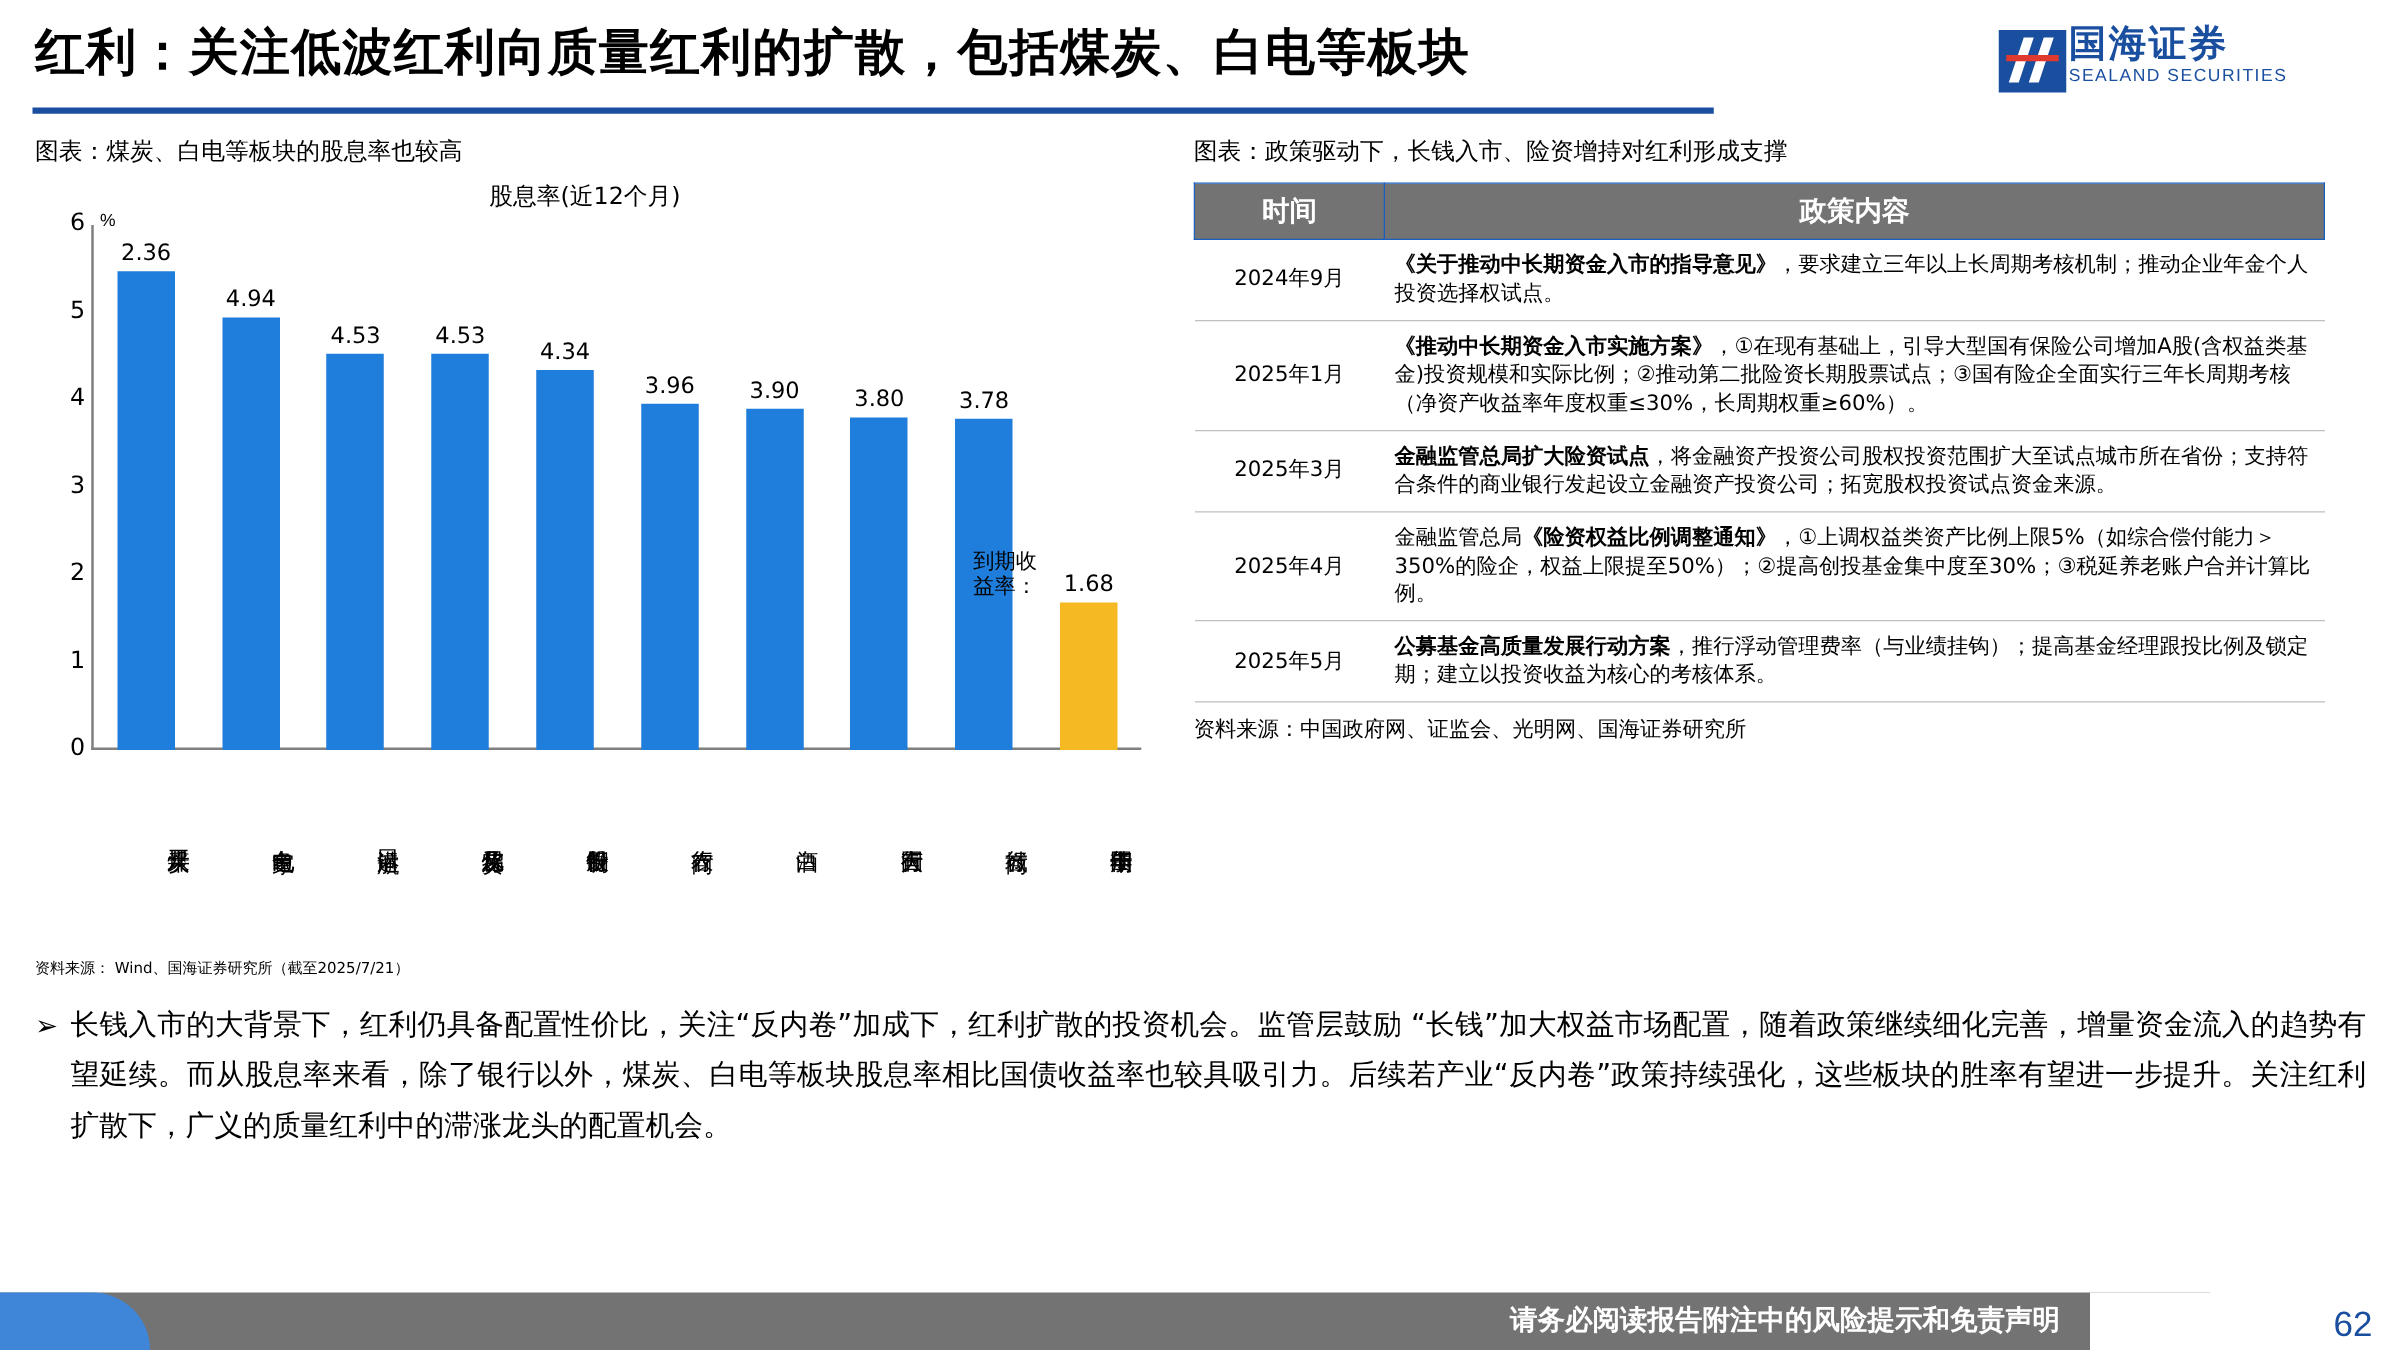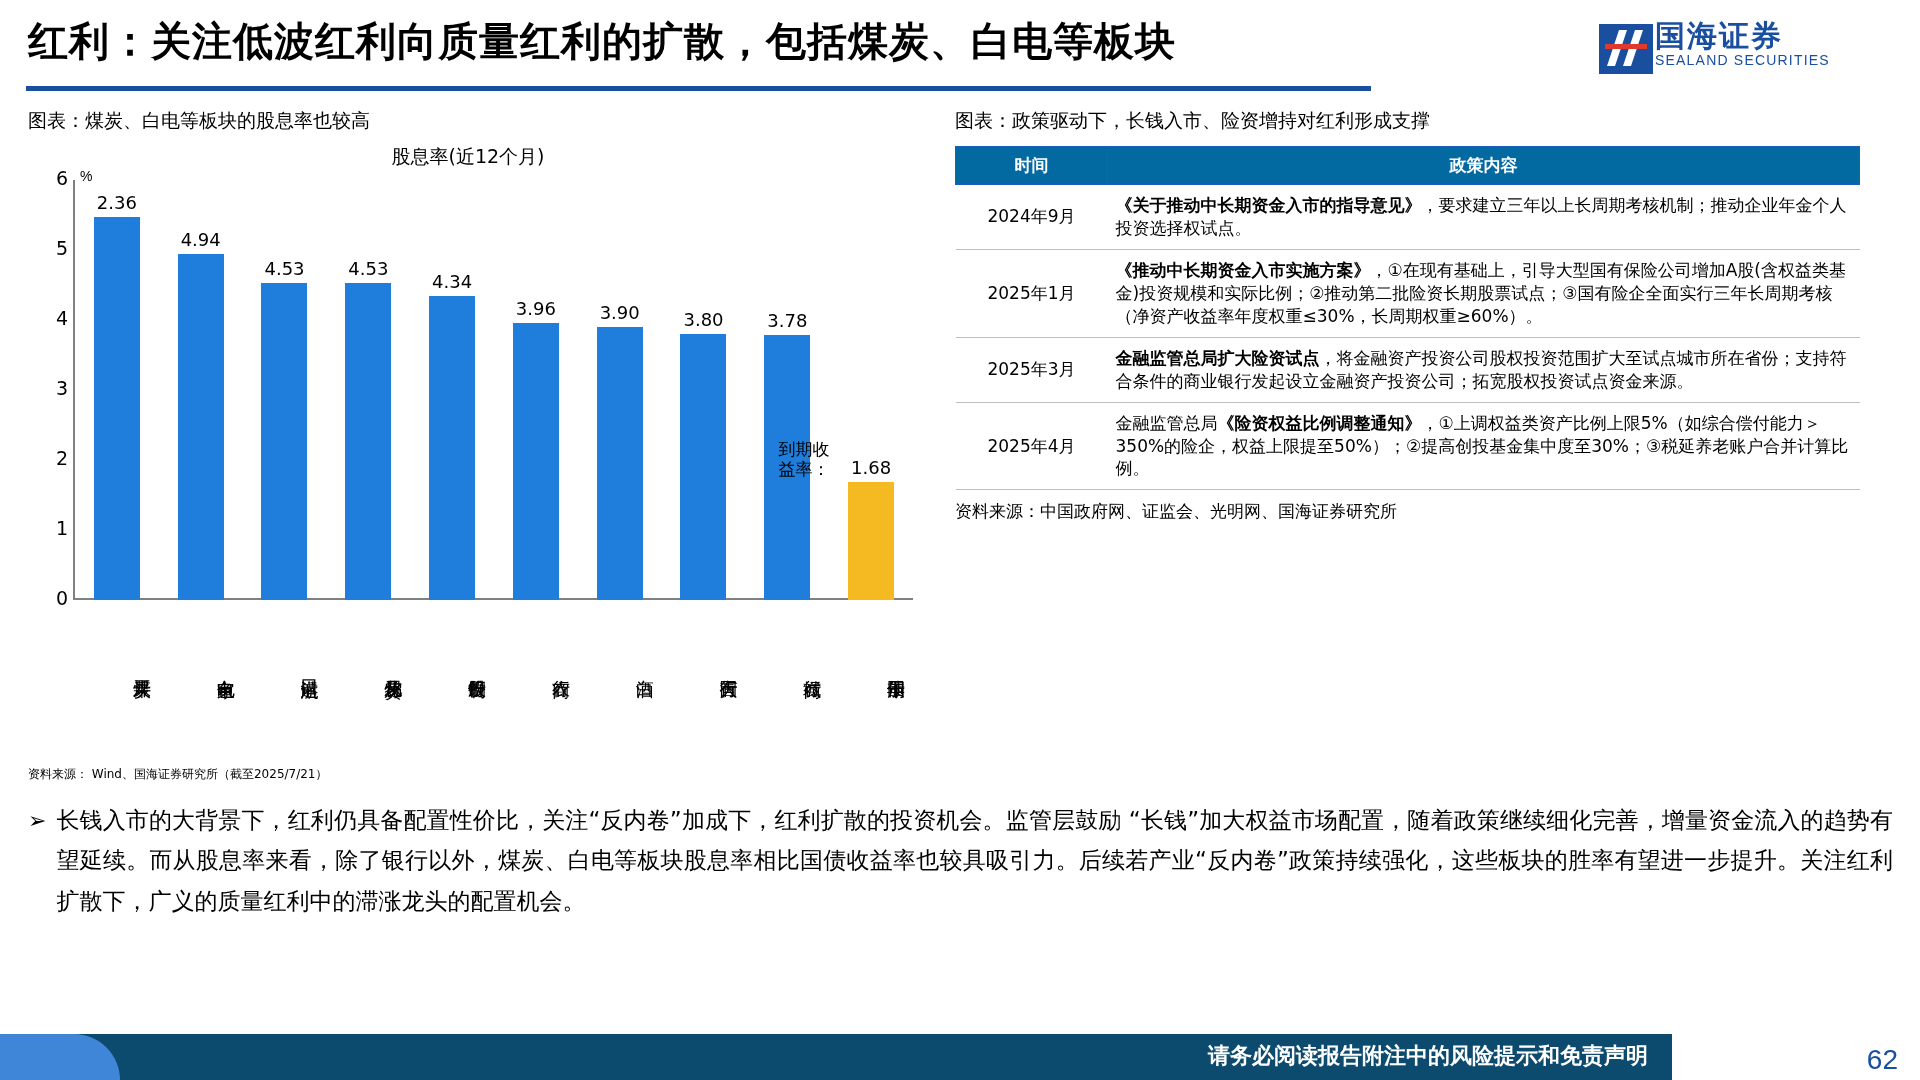--- a/index.html
+++ b/index.html
@@ -94,21 +94,21 @@
     font-size:12px; font-family:"DejaVu Sans", sans-serif; margin-top:6px;
   }
 
   
   .right-panel { position:absolute; left:955px; top:108px; width:935px; }
   table.policy {
     width:905px; border-collapse:collapse; table-layout:fixed;
     margin-top:12px;
   }
   table.policy th {
-    background:#0369a1; color:#fff; font-size:17px; font-weight:bold;
+    background:#737373; color:#fff; font-size:22px; font-weight:bold;
     font-family:Liberation Serif, serif; padding:7px 4px; text-align:center;
     border:1px solid #1a5fc0;
   }
   table.policy td {
     border-bottom:1px solid #bfbfbf; padding:9px 8px;
     font-size:17px; line-height:1.35; vertical-align:middle;
     font-family:"DejaVu Sans", sans-serif;
   }
   table.policy tr td:first-child { text-align:center; white-space:nowrap; }
   table.policy tr:first-child td { border-top:1px solid #bfbfbf; }
@@ -125,21 +125,21 @@
   }
   .para {
     font-size:23px; line-height:1.75; font-family:"DejaVu Sans", sans-serif;
     text-align:justify;
   }
   .para .b { font-weight:normal; }
 
   
   .footer {
     position:absolute; left:0; bottom:0; width:1768px; height:46px;
-    background:#0c4a6e;
+    background:#737373;
   }
   .footer-arc {
     position:absolute; left:0; bottom:0; width:120px; height:46px;
     background:#3f86d8; border-top-right-radius:80px;
   }
   .footer-text {
     position:absolute; right:120px; bottom:9px; color:#fff;
     font-size:22px; font-weight:bold; font-family:"DejaVu Sans", sans-serif;
   }
   .page-num {
@@ -272,20 +272,24 @@
           <td><span class="b">《推动中长期资金入市实施方案》</span><span>，①在现有基础上，引导大型国有保险公司增加A股(含权益类基金)投资规模和实际比例；②推动第二批险资长期股票试点；③国有险企全面实行三年长周期考核（净资产收益率年度权重≤30%，长周期权重≥60%）。</span></td>
         </tr>
         <tr>
           <td>2025年3月</td>
           <td><span class="b">金融监管总局扩大险资试点</span><span>，将金融资产投资公司股权投资范围扩大至试点城市所在省份；支持符合条件的商业银行发起设立金融资产投资公司；拓宽股权投资试点资金来源。</span></td>
         </tr>
         <tr>
           <td>2025年4月</td>
           <td><span>金融监管总局</span><span class="b">《险资权益比例调整通知》</span><span>，①上调权益类资产比例上限5%（如综合偿付能力＞350%的险企，权益上限提至50%）；②提高创投基金集中度至30%；③税延养老账户合并计算比例。</span></td>
         </tr>
+        <tr>
+          <td>2025年5月</td>
+          <td><span class="b">公募基金高质量发展行动方案</span><span>，推行浮动管理费率（与业绩挂钩）；提高基金经理跟投比例及锁定期；建立以投资收益为核心的考核体系。</span></td>
+        </tr>
       </tbody>
   </table>
 
   <div class="src-right">资料来源：中国政府网、证监会、光明网、国海证券研究所</div>
 </div>
 
 <div class="bottom">
   <div class="bullet-row">
     <div class="bullet-icon">➢</div>
     <div class="para">

